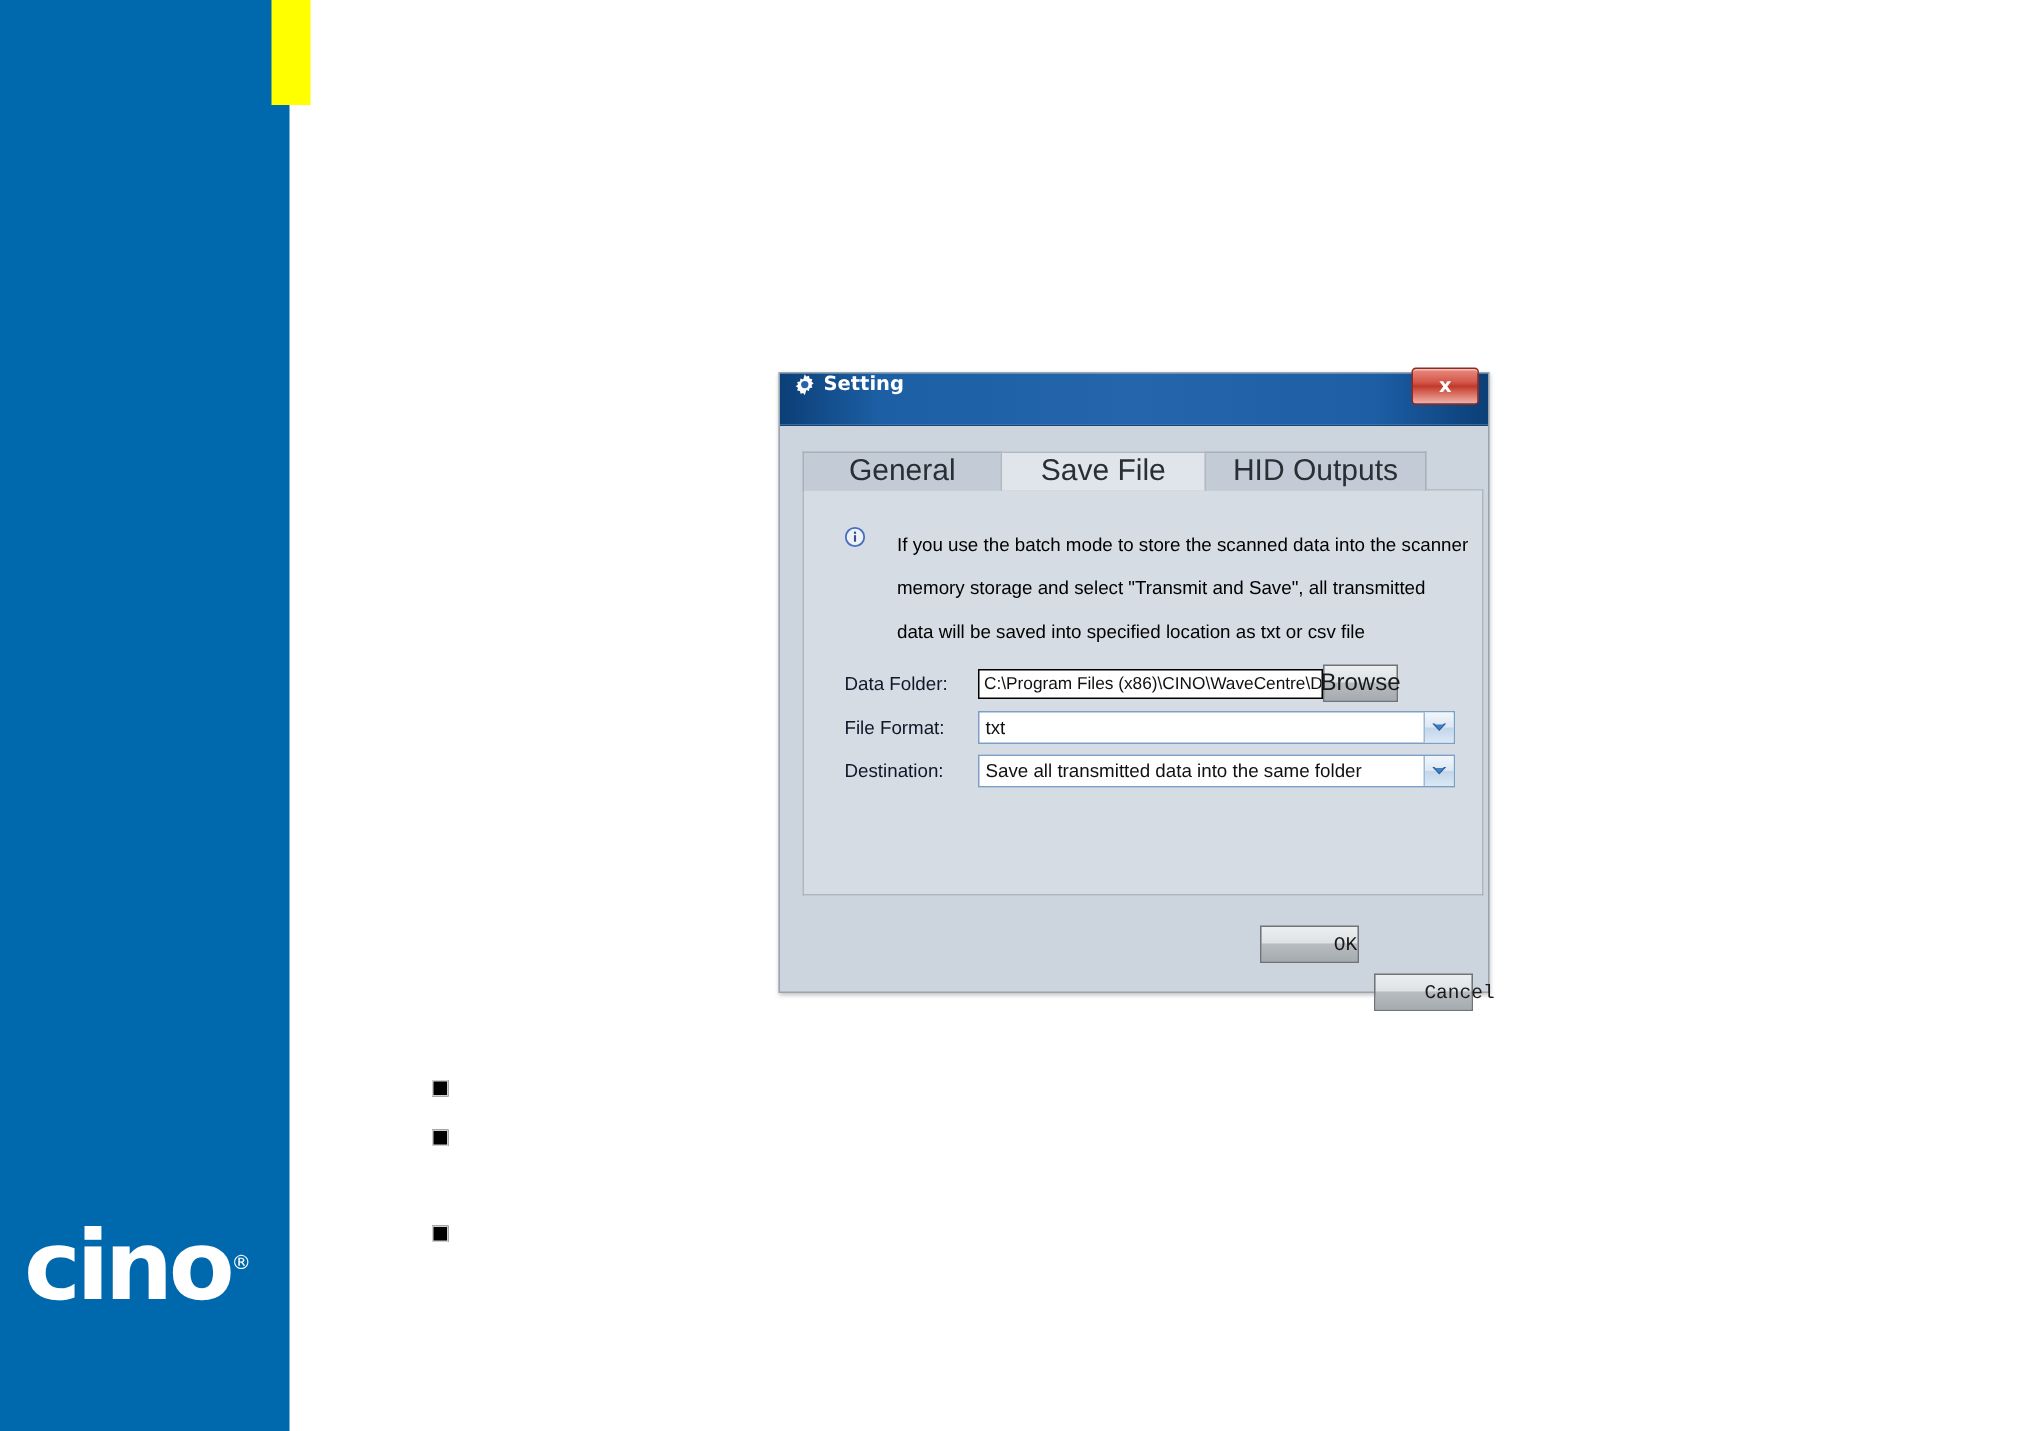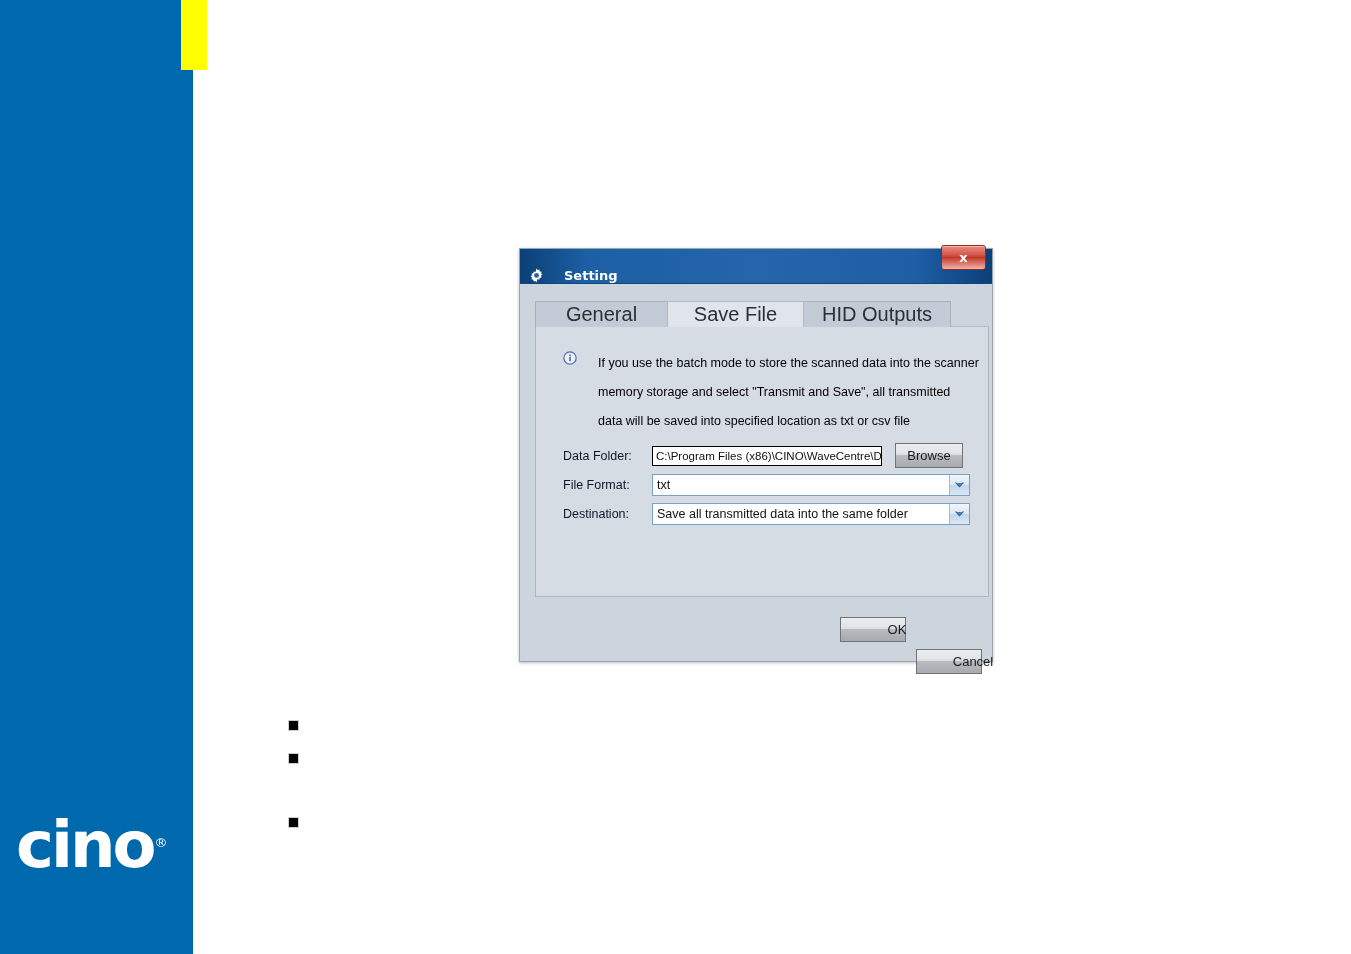--- a/index.html
+++ b/index.html
@@ -89,22 +89,22 @@
   #dialog-titlebar {
     position: relative;
     height: 34px;
     background: linear-gradient(to right, #0b3f77 0%, #1c5fa4 14%, #2465ab 50%, #1d5ea5 84%, #0b3f77 100%);
     border-bottom: 1px solid #13447c;
   }
   #dialog-titlebar .tb-inner {
     position: absolute;
     left: 9px; top: 0; bottom: 0;
     display: flex;
-    align-items: flex-end;
-    gap: 20px;
+    align-items: flex-start;
+    gap: 5px;
   }
   #dialog-title-text {
     color: #ffffff;
     font-size: 13px;
     font-weight: bold;
     font-family: "DejaVu Sans", sans-serif;
     letter-spacing: 0px;
   }
   #gear-icon { display:block; }
   #close-button {
@@ -214,27 +214,26 @@
     border: 1px solid #000000;
     font-size: 11.5px;
     color: #111111;
     padding: 0 3px;
     line-height: 18px;
     font-family: "Liberation Sans", sans-serif;
     overflow: hidden;
     white-space: nowrap;
   }
   #browse-button {
-    margin-left: 13px;
-    width: 68px;
+    width: 50px;
     height: 25px;
     box-sizing: border-box;
     border: 1px solid #6f7478;
     background: linear-gradient(to bottom, #eceef0 0%, #dfe2e5 45%, #b8bcc0 50%, #a6abaf 100%);
-    font-size: 13px;
+    font-size: 16px;
     color: #1a1a1a;
     display: flex;
     align-items: center;
     justify-content: center;
     cursor: pointer;
     font-family: "Liberation Sans", sans-serif;
   }
   .combo {
     position: relative;
     width: 318px;
@@ -278,21 +277,21 @@
     height: 25px;
     box-sizing: border-box;
     border: 1px solid #6f7478;
     background: linear-gradient(to bottom, #eceef0 0%, #dfe2e5 45%, #b8bcc0 50%, #a6abaf 100%);
     font-size: 13px;
     color: #1a1a1a;
     display: flex;
     align-items: center;
     justify-content: center;
     cursor: pointer;
-    font-family: Liberation Sans, sans-serif;
+    font-family: Liberation Mono, monospace;
     padding-left: 48px;
   }
   #ok-button     { left: 320px; top: 14px; }
   #cancel-button { left: 396px; top: 14px; margin-top: 32px; }
 </style>
 </head>
 <body>
 
 <div id="page-canvas">
 

